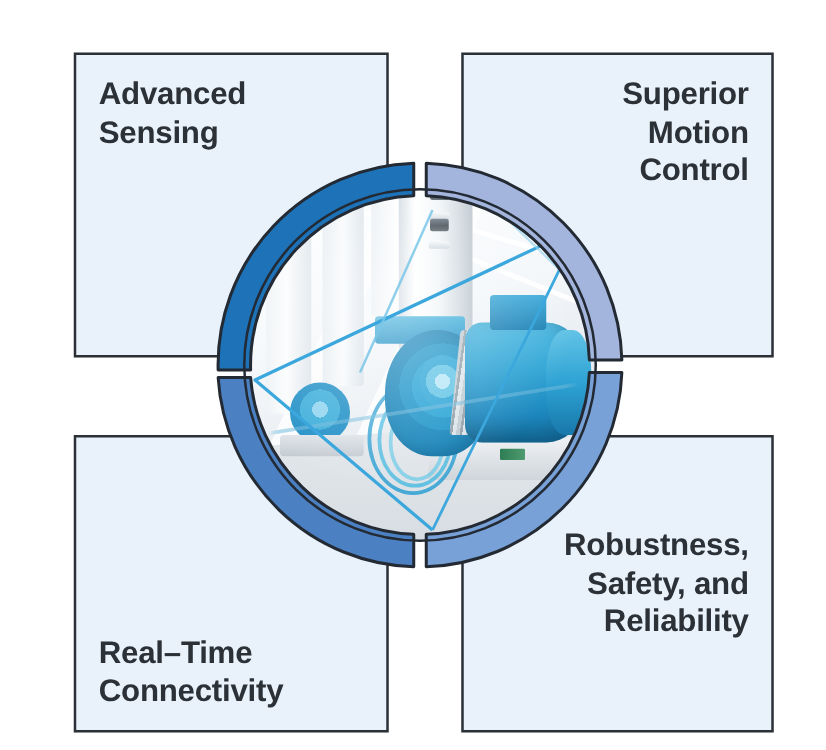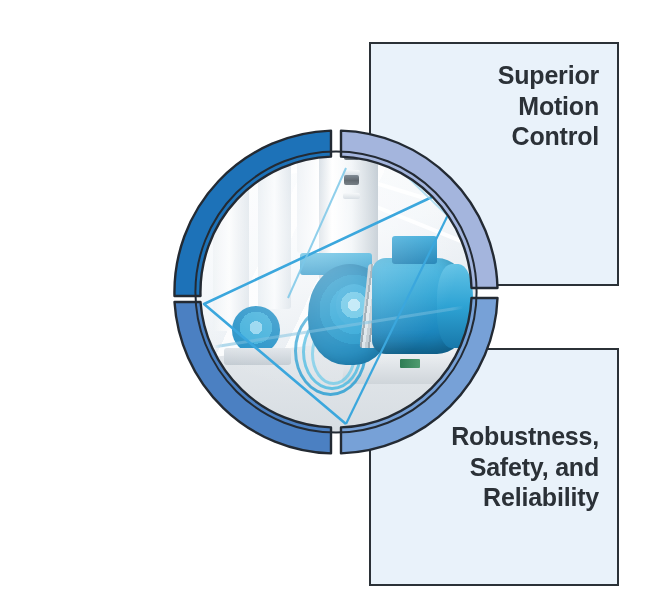--- a/index.html
+++ b/index.html
@@ -207,27 +207,35 @@
     background: radial-gradient(circle at 40% 30%, rgba(255,255,255,.45), rgba(255,255,255,0) 60%);
   }
   
   #photo-overlay { position: absolute; inset: 0; }
 </style>
 </head>
 <body>
 
 <div id="stage">
 
+  <div class="panel" id="panel-tl">
+    <div class="panel-label">Advanced
+Sensing</div>
+  </div>
 
   <div class="panel" id="panel-tr">
     <div class="panel-label">Superior
 Motion
 Control</div>
   </div>
 
+  <div class="panel" id="panel-bl">
+    <div class="panel-label">Real–Time
+Connectivity</div>
+  </div>
 
   <div class="panel" id="panel-br">
     <div class="panel-label">Robustness,
 Safety, and
 Reliability</div>
   </div>
 
   <div id="photo-clip">
     <div class="photo-layer ph-bg"></div>
     <div class="photo-layer ph-ceiling"></div>

